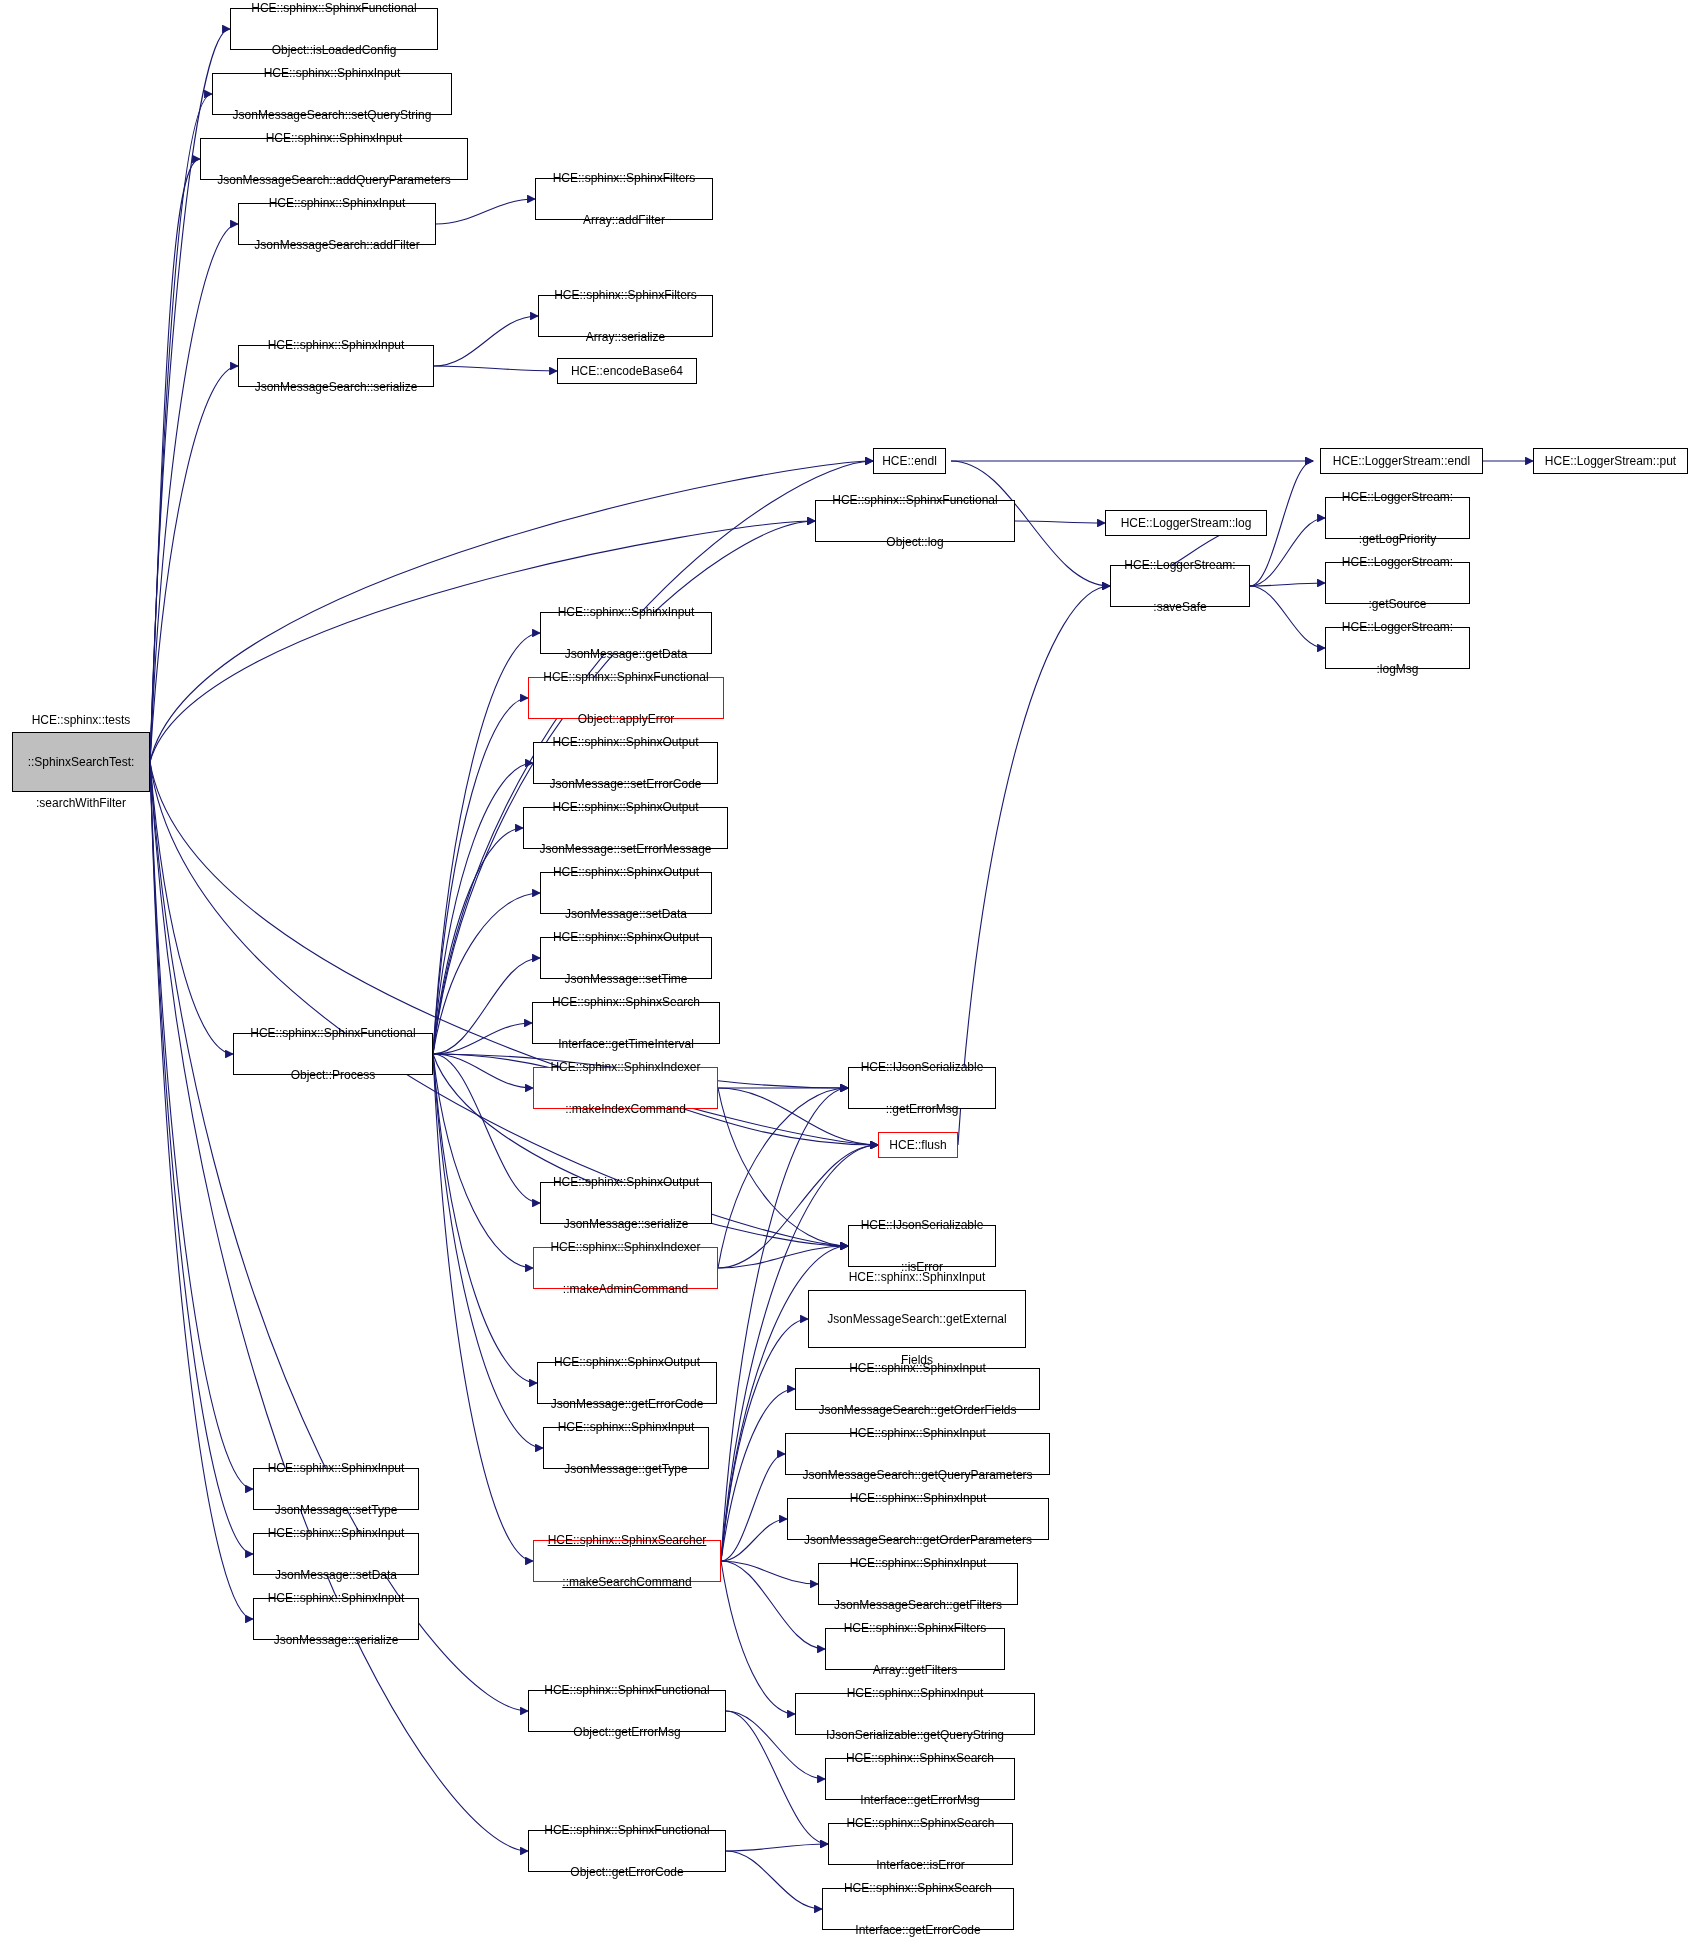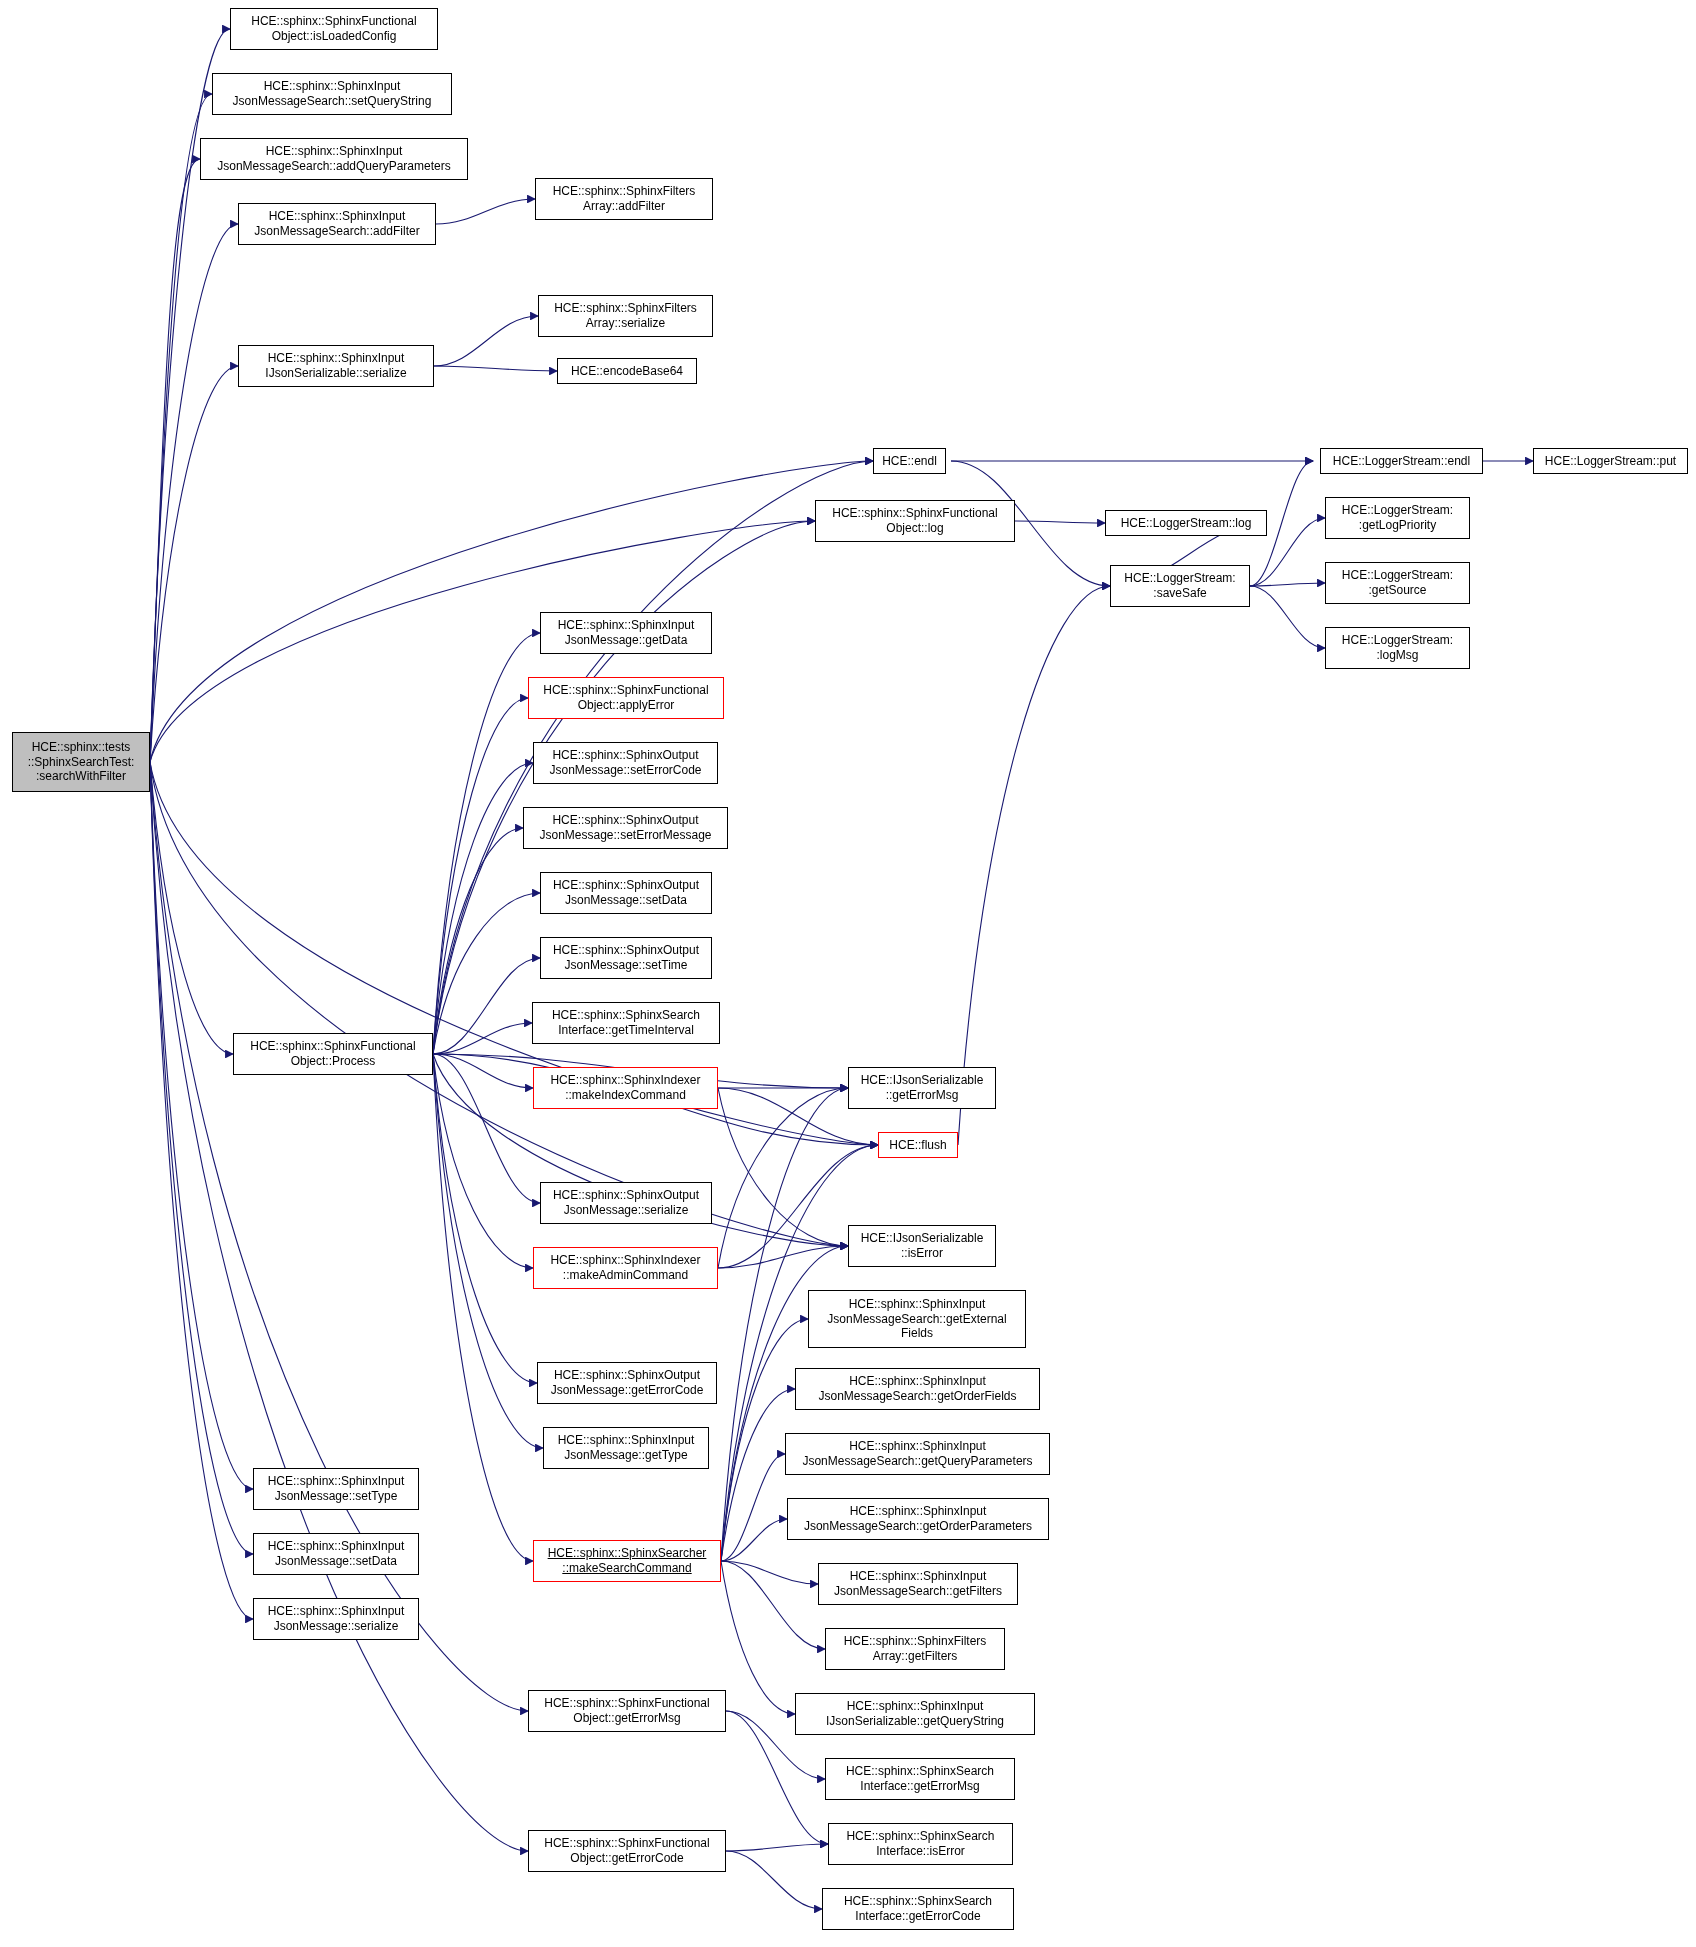--- a/index.html
+++ b/index.html
@@ -28,20 +28,21 @@
     align-items: center;
     justify-content: center;
     background: #ffffff;
     border: 1px solid #000000;
     color: #000000;
     font-size: 12px;
     line-height: 1.22;
     text-align: center;
     white-space: nowrap;
     cursor: pointer;
+    gap: 27px;
   }
   .node.red {
     border-color: #ff0000;
   }
   .node.main {
     background: #bfbfbf;
     border-color: #000000;
   }
   .node span {
     display: block;
@@ -145,21 +146,21 @@
     <div class="node" style="left: 238px; top: 203px; width: 198px; height: 42px;">
       <span>HCE::sphinx::SphinxInput</span>
       <span>JsonMessageSearch::addFilter</span>
     </div>
     <div class="node" style="left: 535px; top: 178px; width: 178px; height: 42px;">
       <span>HCE::sphinx::SphinxFilters</span>
       <span>Array::addFilter</span>
     </div>
     <div class="node" style="left: 238px; top: 345px; width: 196px; height: 42px;">
       <span>HCE::sphinx::SphinxInput</span>
-      <span>IJsonSerializable::serialize</span>
+      <span>JsonMessageSearch::serialize</span>
     </div>
     <div class="node" style="left: 538px; top: 295px; width: 175px; height: 42px;">
       <span>HCE::sphinx::SphinxFilters</span>
       <span>Array::serialize</span>
     </div>
     <div class="node" style="left: 557px; top: 358px; width: 140px; height: 26px; text-align: right;">
       <span>HCE::encodeBase64</span>
     </div>
     <div class="node" style="left: 873px; top: 448px; width: 73px; height: 26px;">
       <span>HCE::endl</span>

